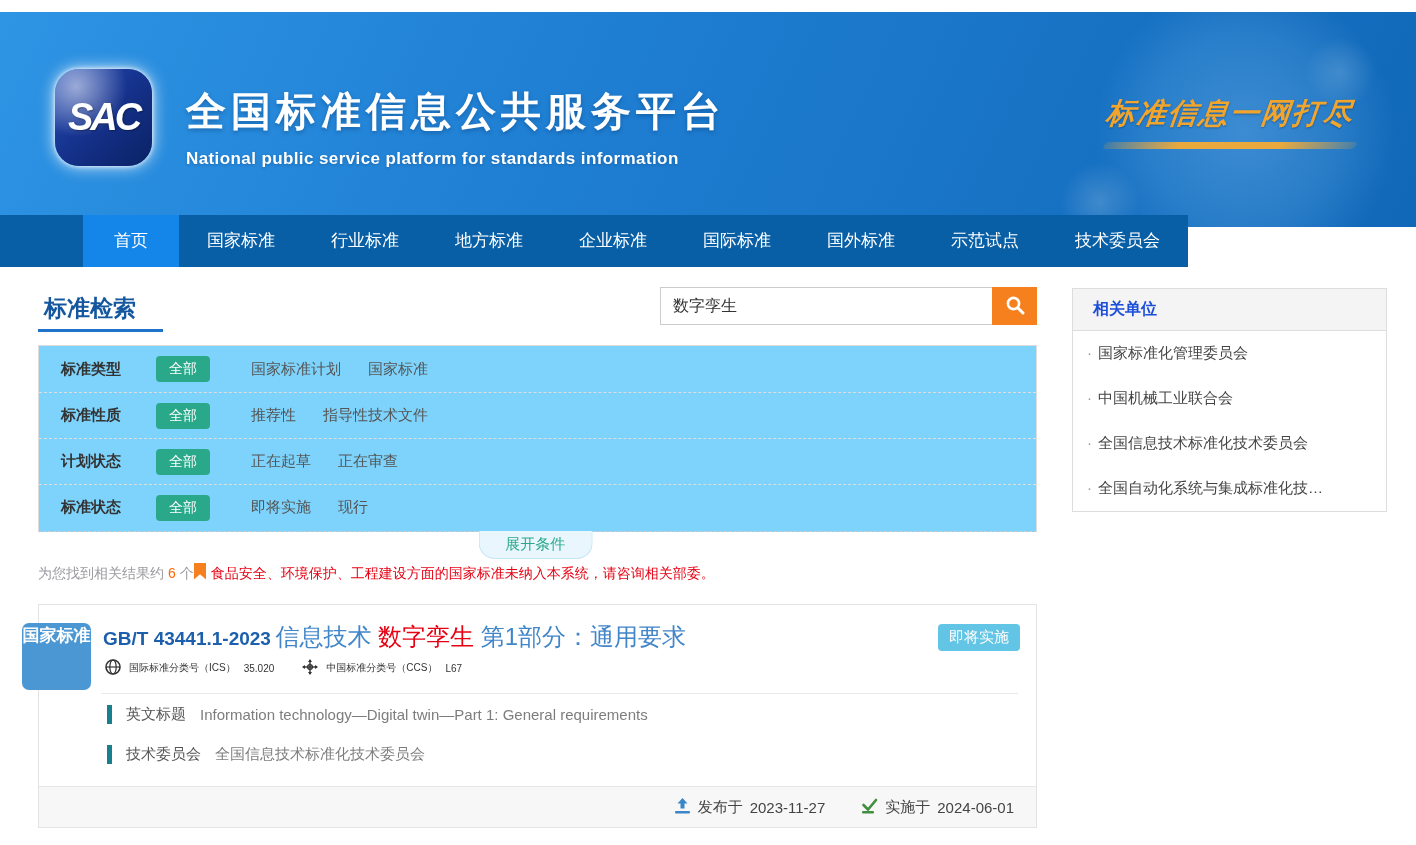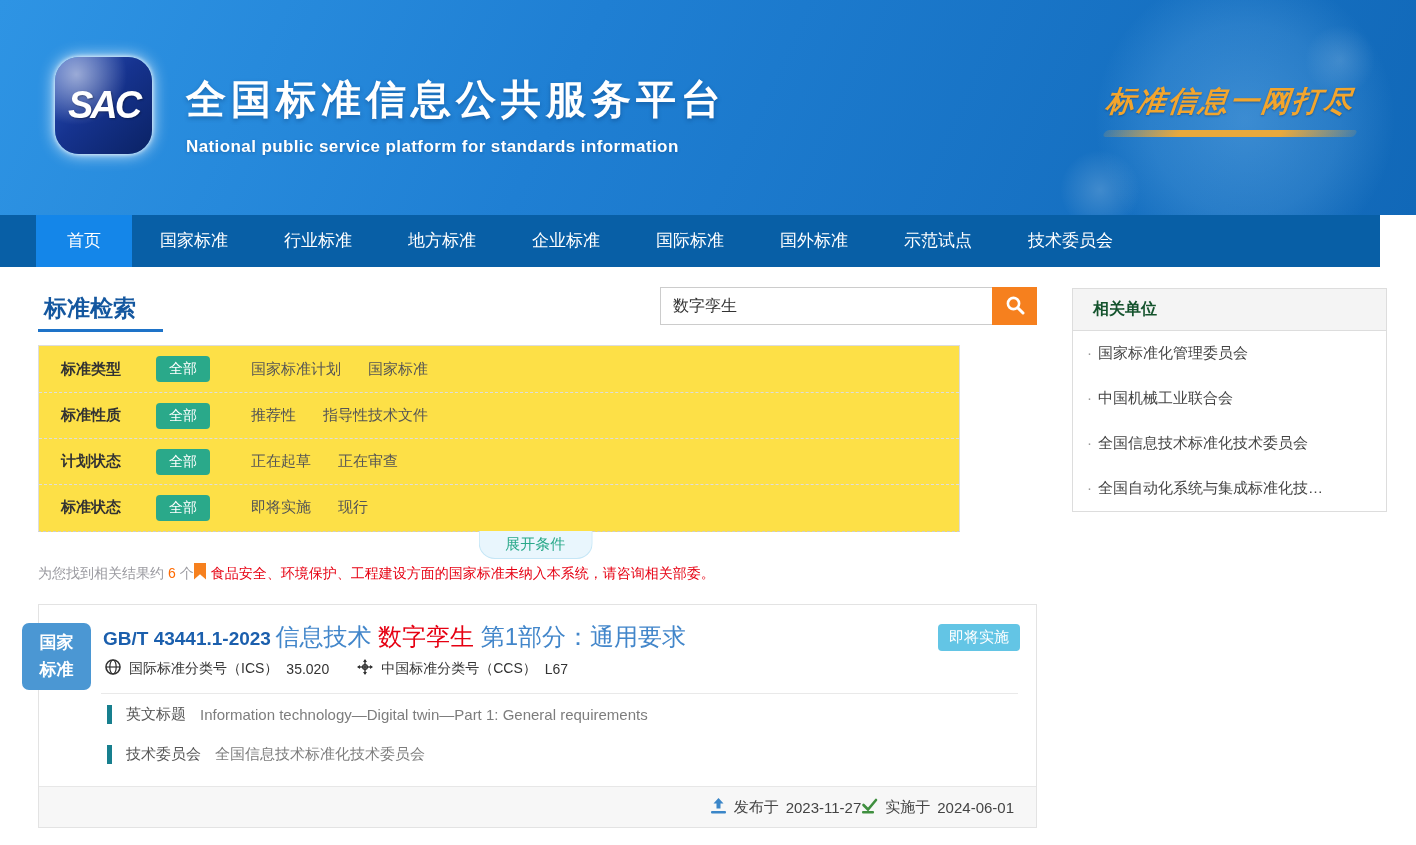--- a/index.html
+++ b/index.html
@@ -1,21 +1,21 @@
 <!DOCTYPE html>
 <html><head>
 <meta charset="utf-8">
 <style>
   * { margin:0; padding:0; box-sizing:border-box; }
   html,body { width:1416px; height:845px; }
   body { font-family:"Liberation Sans","DejaVu Sans",sans-serif; background:#fff; position:relative; overflow:hidden; }
 
   
   .site-header{
-    position:absolute; top:0; left:0; width:1416px; height:215px;
+    position:absolute; top:12px; left:0; width:1416px; height:215px;
     background:
       radial-gradient(circle at 1245px 120px, rgba(150,210,255,.30) 0, rgba(150,210,255,.16) 95px, rgba(150,210,255,0) 150px),
       radial-gradient(circle at 1100px 190px, rgba(255,255,255,.18) 0, rgba(255,255,255,0) 40px),
       radial-gradient(circle at 1340px 60px,  rgba(255,255,255,.15) 0, rgba(255,255,255,0) 35px),
       linear-gradient(115deg,#2e94e4 0%,#1f7fd3 40%,#1168b8 100%);
   }
   .logo{
     position:absolute; left:55px; top:57px; width:97px; height:97px;
     border-radius:24px;
     background:
@@ -27,77 +27,77 @@
   .logo span{ color:#fff; font-size:38px; font-weight:bold; font-style:italic; letter-spacing:-3px; text-shadow:1px 1px 2px rgba(0,0,0,.35); }
   .title-block{ position:absolute; left:186px; top:72px; }
   .site-title{ color:#fff; font-size:40px; font-weight:bold; letter-spacing:5px; text-shadow:0 2px 4px rgba(0,40,90,.35); }
   .site-subtitle{ color:#fff; font-size:17px; font-weight:bold; letter-spacing:.4px; margin-top:10px; text-shadow:0 1px 3px rgba(0,40,90,.3); }
   .slogan-wrap{ position:absolute; left:1090px; top:82px; width:280px; text-align:center; }
   .slogan{ color:#f2a52d; font-size:29px; font-weight:bold; font-style:italic; letter-spacing:2px; transform:skewX(-6deg); text-shadow:0 1px 2px rgba(0,40,90,.4); }
   .slogan-underline{ margin:8px auto 0; width:252px; height:7px; border-radius:4px;
     background:linear-gradient(90deg,rgba(242,165,45,.15),#e9a93c 30%,#e9a93c 70%,rgba(242,165,45,.15)); transform:skewX(-30deg); }
 
   
-  .nav{ position:absolute; top:215px; left:0; width:1380px; height:52px; background:#085fa6; display:flex; padding-left:36px; }
+  .nav{ position:absolute; top:215px; left:0; width:1188px; height:52px; background:#085fa6; display:flex; padding-left:36px;justify-content:flex-end; }
   .nav-item{ height:52px; line-height:52px; padding:0 28px; color:#fff; font-size:17px; cursor:pointer; }
   .nav-item.active{ background:#1486e9; padding:0 31px; }
 
   
   .main{ position:absolute; top:267px; left:0; width:1416px; height:578px; }
   .left-col{ position:absolute; left:38px; top:0; width:999px; height:578px; }
 
   .tab-title{ position:absolute; left:6px; top:26px; font-size:23px; font-weight:bold; color:#14579f; }
   .tab-underline{ position:absolute; left:0; top:62px; width:125px; height:3px; background:#1e73c8; }
 
   .search-box{ position:absolute; left:622px; top:20px; width:377px; height:38px; display:flex; }
   .search-input{ width:332px; height:38px; border:1px solid #ccc; border-right:none; padding:0 12px; font-size:16px; color:#333; outline:none; font-family:inherit; }
   .search-btn{ width:45px; height:38px; background:#f6801e; border:none; display:flex; align-items:center; justify-content:center; cursor:pointer; }
 
-  .filter-panel{ position:absolute; left:0; top:78px; width:922px; height:187px;
-    border:1px solid #ddd; border-bottom:1px dashed #ccc; background:#fde047; }
+  .filter-panel{ position:absolute; left:0; top:78px; width:999px; height:187px;
+    border:1px solid #ddd; border-bottom:1px dashed #ccc; background:#7dd3fc; }
   .filter-row{ height:46px; display:flex; align-items:center; padding-left:22px; }
   .filter-row + .filter-row{ border-top:1px dashed #ddd; }
   .filter-label{ font-size:15px; font-weight:bold; color:#333; width:95px; }
   .filter-all{ background:#2aa98a; color:#fff; font-size:14px; border:none; border-radius:4px; padding:4px 13px; margin-right:14px; cursor:pointer; font-family:inherit; }
   .filter-opt{ font-size:15px; color:#555; margin-left:27px; cursor:pointer; }
 
   .expand-pill{ position:absolute; left:50%; top:264px; transform:translateX(-52%); width:114px; height:28px;
     background:#e9f6fd; border:1px solid #c5e6f6; border-top:none; border-radius:0 0 16px 16px;
     color:#2aa98a; font-size:15px; text-align:center; line-height:26px; cursor:pointer; z-index:2; }
 
   .results-line{ position:absolute; left:0; top:296px; width:999px; display:flex; justify-content:flex-start; align-items:center; padding-right:26px; }
   .results-count{ font-size:14px; color:#9a9aa0; }
   .results-count .num{ color:#ff6a00; padding:0 4px; }
   .notice{ display:flex; align-items:center; gap:5px; }
   .notice-text{ font-size:14px; color:#e60012; }
 
   .result-card{ position:absolute; left:0; top:337px; width:999px; height:224px; border:1px solid #e3e3e3; background:#fff; }
   .card-badge{ position:absolute; left:-17px; top:18px; width:69px; height:67px; background:#4b97d3; border-radius:7px;
-    color:#fff; font-size:17px; font-weight:bold; text-align:center; display:flex; flex-direction:column; justify-content:center; line-height:1.55; cursor:pointer; }
+    color:#fff; font-size:17px; font-weight:bold; text-align:center; display:flex; flex-direction:row; justify-content:center; line-height:1.55; cursor:pointer; }
   .card-title-row{ position:absolute; left:64px; top:16px; right:16px; display:flex; align-items:center; justify-content:space-between; }
   .std-code{ font-size:19px; font-weight:bold; color:#1b5fad; cursor:pointer; }
   .std-title{ font-size:24px; color:#4286ca; cursor:pointer; }
   .std-title .hl{ color:#e60012; }
   .status-badge{ background:#63c5e5; color:#fff; font-size:15px; border-radius:4px; padding:4px 11px; }
-  .card-meta-row{ position:absolute; left:66px; top:54px; display:flex; align-items:center; gap:0; font-size:14px; color:#333; }
+  .card-meta-row{ position:absolute; left:66px; top:54px; display:flex; align-items:center; gap:0; font-size:10px; color:#333; }
   .meta-group{ display:flex; align-items:center; gap:8px; }
   .meta-gap{ width:28px; }
   .card-divider{ position:absolute; left:62px; right:18px; top:88px; height:1px; background:#e9e9e9; }
   .attr-row{ position:absolute; left:68px; display:flex; align-items:center; }
   .attr-bar{ width:5px; height:19px; background:#177f8e; margin-right:14px; }
   .attr-label{ font-size:15px; color:#555; margin-right:14px; }
   .attr-value{ font-size:15px; color:#7d7d7d; }
   .row-en{ top:100px; } .row-dept{ top:140px; }
   .card-footer{ position:absolute; left:0; right:0; bottom:0; height:41px; background:#f7f7f7; border-top:1px solid #e7e7e7;
-    display:flex; align-items:center; justify-content:flex-end; padding-right:22px; }
+    display:flex; align-items:center; justify-content:flex-end; gap:36px; padding-right:22px; }
   .date-group{ display:flex; align-items:center; gap:7px; font-size:15px; color:#444; }
 
   
   .sidebar{ position:absolute; left:1072px; top:21px; width:315px; border:1px solid #ddd; background:#fff; }
-  .sidebar-header{ background:#f4f4f4; border-bottom:1px solid #ddd; padding:10px 20px; font-size:16px; font-weight:bold; color:#14532d; }
+  .sidebar-header{ background:#f4f4f4; border-bottom:1px solid #ddd; padding:10px 20px; font-size:16px; font-weight:bold; color:#1d4ed8; }
   .sidebar-item{ padding:13px 18px 13px 14px; font-size:15px; color:#444; cursor:pointer; white-space:nowrap; overflow:hidden; }
   .sidebar-item .dot{ color:#999; margin-right:6px; }
 </style>
 </head>
 <body>
 
 <div class="page">
 
   <header class="site-header">
     <div class="logo">

